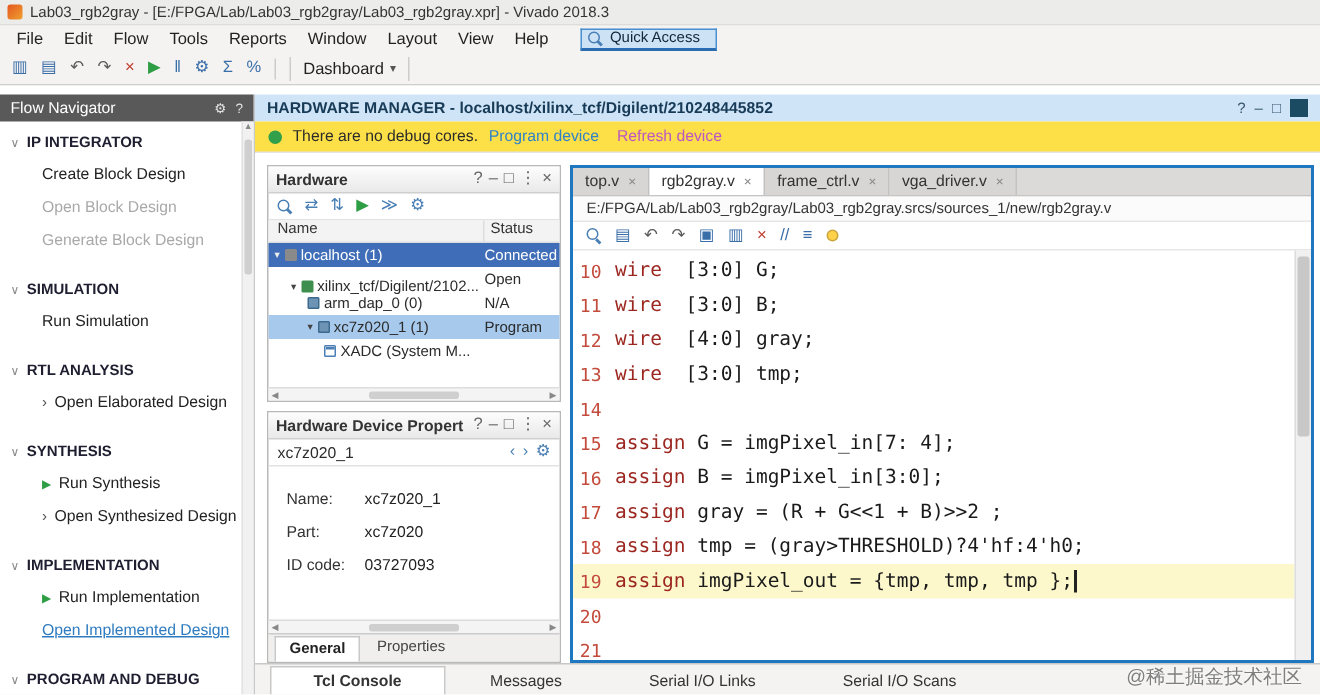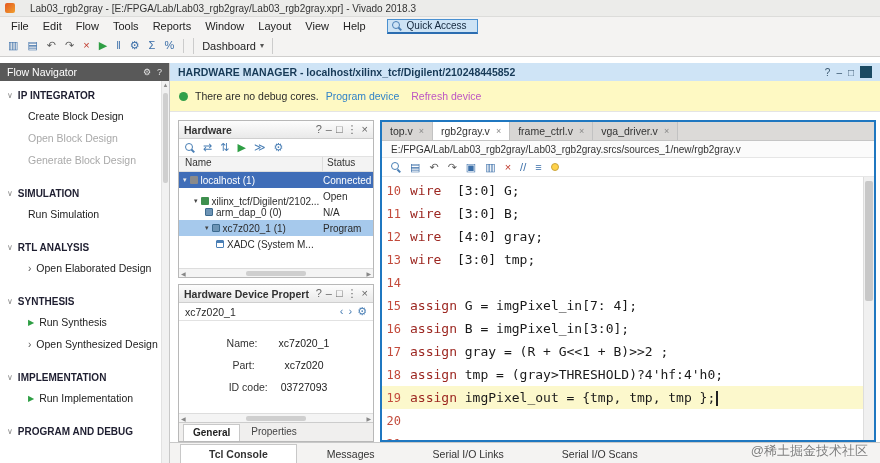--- a/index.html
+++ b/index.html
@@ -1,21 +1,21 @@
 <!DOCTYPE html>
 <html><head>
 <meta charset="utf-8">
 <style>
   * { margin:0; padding:0; box-sizing:border-box; }
   html,body { width:880px; height:463px; overflow:hidden; }
   body { font-family:"Liberation Sans", sans-serif; font-size:11px; color:#2b2b2b; background:#fff; }
   .window { width:880px; height:463px; display:flex; flex-direction:column; position:relative; background:#f2f1f0; }
 
   
-  .titlebar { height:17px; background:#ececea; border-bottom:1px solid #dcdcda; display:flex; align-items:center; gap:15px; padding:0 5px; }
+  .titlebar { height:17px; background:#ececea; border-bottom:1px solid #dcdcda; display:flex; align-items:center; gap:5px; padding:0 5px; }
   .app-icon { width:10px; height:10px; border-radius:2px; background:linear-gradient(135deg,#e4571f,#f0a030); flex-shrink:0; }
   .title { font-size:10px; color:#333; white-space:nowrap; }
   .menubar { height:18px; background:#f4f3f2; display:flex; align-items:center; padding:0 4px; }
   .menu-item { padding:1px 7px; color:#222; cursor:default; }
   .quick-access { margin-left:14px; display:flex; align-items:center; gap:5px; background:#cde3f5; border:1px solid #4a90d0; border-bottom:2px solid #2b6cb0; padding:0 10px 0 4px; height:15px; font-size:10px; color:#12263c; }
   .toolbar { height:22px; background:#f4f3f2; border-bottom:1px solid #d0cfce; display:flex; align-items:center; gap:9px; padding:0 8px; }
   .gi { font-size:11px; line-height:1; cursor:default; }
   .tb-sep { width:1px; height:14px; background:#ccc; }
   .dashboard { display:flex; align-items:center; gap:4px; padding:0 8px; height:16px; border-left:1px solid #ccc; border-right:1px solid #ccc; color:#222; }
   .dd-arrow { font-size:8px; color:#555; }
@@ -37,21 +37,21 @@
   .chev { color:#555; font-size:10px; }
   .fn-scroll { position:absolute; right:0; top:18px; bottom:0; width:8px; background:#f1f1f1; border-left:1px solid #e2e2e2; }
   .fn-scroll .up { display:block; text-align:center; font-size:6px; color:#888; padding-top:1px; }
   .fn-thumb { position:absolute; left:1px; right:1px; top:12px; height:90px; background:#cfcfcf; border-radius:2px; }
 
   
   .right { flex:1; display:flex; flex-direction:column; min-width:0; background:#fff; }
   .hwmgr-bar { height:18px; background:#cfe4f6; display:flex; align-items:center; padding:0 8px; font-size:10.5px; font-weight:bold; color:#173a57; }
   .hwmgr-icons { margin-left:auto; display:flex; gap:6px; align-items:center; font-weight:normal; color:#39576f; font-size:10px; }
   .dark-square { width:12px; height:12px; background:#1b4a63; }
-  .info-bar { height:31px; display:flex; align-items:center; gap:7px; padding:0 9px; background:#fef9c3; border-bottom:1px solid #e4e4e4; font-size:10.5px; }
+  .info-bar { height:21px; display:flex; align-items:center; gap:7px; padding:0 9px; background:#fde047; border-bottom:1px solid #e4e4e4; font-size:10.5px; }
   .info-dot { width:9px; height:9px; border-radius:50%; background:#32a04a; flex-shrink:0; }
   .link-blue { color:#3183c8; cursor:pointer; }
   .link-magenta { color:#bd56c4; cursor:pointer; }
 
   .content { flex:1; display:flex; min-height:0; padding:8px 2px 0 8px; gap:6px; background:#fff; }
   .left-panels { width:196px; display:flex; flex-direction:column; gap:6px; flex-shrink:0; }
   .panel { border:1px solid #b8b8b8; display:flex; flex-direction:column; background:#fff; min-height:0; }
   .panel-header { height:18px; background:linear-gradient(#fdfdfd,#e9e9e9); border-bottom:1px solid #cfcfcf; display:flex; align-items:center; padding:0 5px; font-weight:bold; font-size:10.5px; color:#333; flex-shrink:0; }
   .ph-icons { margin-left:auto; display:flex; gap:4px; color:#666; font-size:9px; font-weight:normal; }
 
@@ -76,21 +76,21 @@
   .ic-board { background:#3e8f4e; }
   .ic-chip { background:#6d94b5; border:1px solid #3c6a8e; }
   .ic-doc { background:#fff; border:1px solid #4a7fb5; box-shadow:inset 0 2px 0 #4a7fb5; }
   .hw-scroll, .dp-scroll { height:9px; border-top:1px solid #ddd; background:#f4f4f4; display:flex; align-items:center; justify-content:space-between; padding:0 2px; color:#888; font-size:6px; margin-top:auto; flex-shrink:0; }
   .scroll-thumb { height:5px; width:60px; background:#cfcfcf; border-radius:2px; }
 
   .device-panel { flex:1; }
   .dp-subbar { height:18px; display:flex; align-items:center; padding:0 6px; border-bottom:1px solid #e2e2e2; font-size:10.5px; flex-shrink:0; }
   .dp-subicons { margin-left:auto; display:flex; gap:5px; color:#4a7fb5; font-size:10px; }
   .dp-fields { padding:16px 8px 0 12px; display:flex; flex-direction:column; gap:10px; font-size:10.5px; }
-  .dp-field { display:flex;justify-content:center; }
+  .dp-field { display:flex; }
   .dp-field .lbl { width:52px; color:#333; }
   .dp-field .val { color:#222; }
   .dp-tabs { height:19px; display:flex; gap:2px; border-top:1px solid #ccc; background:#f0efee; padding:1px 4px 0 4px; font-size:10px; flex-shrink:0; }
   .dp-tab { padding:2px 9px; color:#444; }
   .dp-tab.active { background:#fff; font-weight:bold; border:1px solid #c8c8c8; border-bottom:none; color:#222; }
 
   
   .editor { flex:1; border:2px solid #1f77c0; display:flex; flex-direction:column; min-width:0; background:#fff; margin-right:2px; }
   .ed-tabs { height:19px; display:flex; background:#dcdad8; border-bottom:1px solid #c5c5c5; flex-shrink:0; }
   .ed-tab { display:flex; align-items:center; gap:6px; padding:0 8px; font-size:10.5px; color:#333; border-right:1px solid #c2c2c2; background:#d8d6d4; white-space:nowrap; }
@@ -215,20 +215,23 @@
             <span>Open Synthesized Design</span>
           </div>
           <div class="fn-section">
             <span class="fn-arrow">∨</span>
             <span>IMPLEMENTATION</span>
           </div>
           <div class="fn-item">
             <span class="play-ic">▶</span>
             <span>Run Implementation</span>
           </div>
+          <div class="fn-item link">
+            <span>Open Implemented Design</span>
+          </div>
           <div class="fn-section">
             <span class="fn-arrow">∨</span>
             <span>PROGRAM AND DEBUG</span>
           </div>
         </div>
       <div class="fn-scroll">
         <span class="up">▲</span>
         <span class="fn-thumb"></span>
       </div>
     </div>

